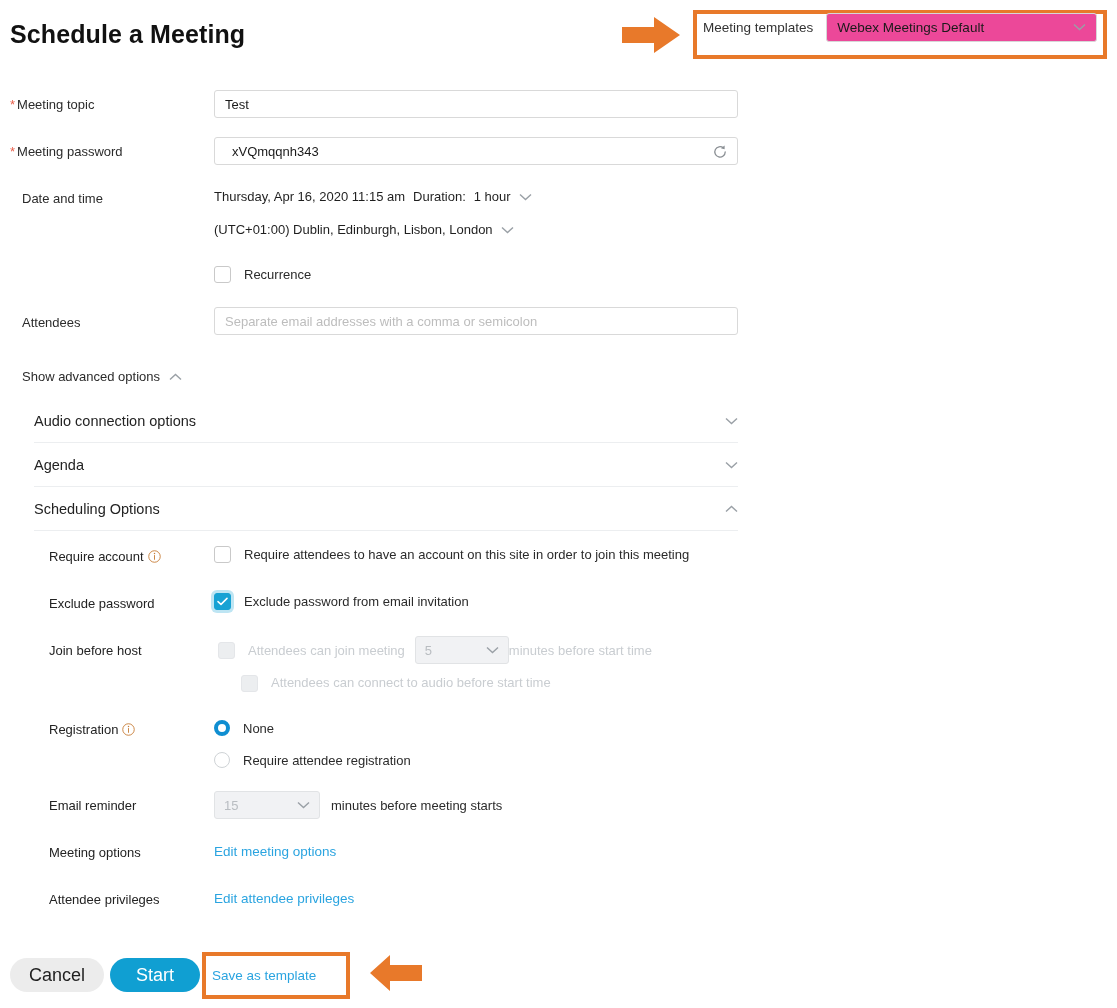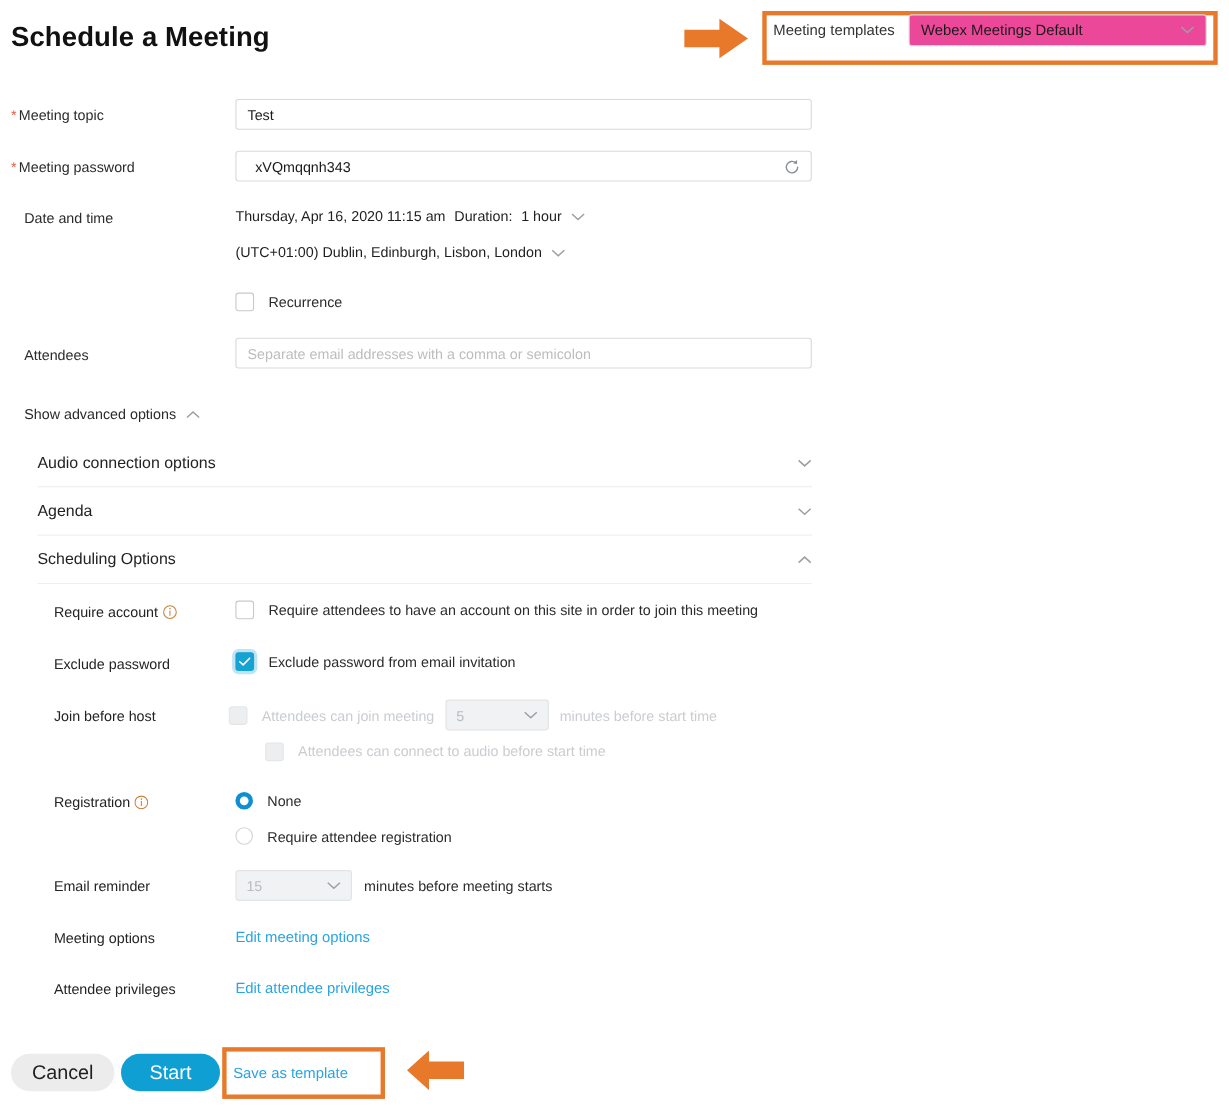--- a/index.html
+++ b/index.html
@@ -246,30 +246,30 @@
 <div class="abs" style="left:214px;top:593px;display:flex;align-items:center;">
   <span class="cbox checked">
     <svg width="11" height="9" viewBox="0 0 11 9">
         <path d="M1 4.6 L4 7.4 L10 1.4" fill="none" stroke="#fff" stroke-width="1.5" stroke-linecap="round" stroke-linejoin="round"></path>
       </svg>
   </span>
   <span class="opt-text" style="margin-left:13px;">Exclude password from email invitation</span>
 </div>
 
 <div class="abs sect-label" style="left:49px;top:643px;">Join before host</div>
-<div class="abs" style="left:208px;top:636px;display:flex;align-items:center;">
+<div class="abs" style="left:218px;top:636px;display:flex;align-items:center;">
   <span class="cbox disabled"></span>
   <span class="opt-text dim" style="margin-left:13px;">Attendees can join meeting</span>
   <span class="sel-sm" style="width:94px;margin-left:10px;">
     <span class="v">5</span>
     <svg class="chev" viewBox="0 0 13 8">
         <path d="M1 1.5 L6.5 6.5 L12 1.5" stroke="#c4c8cc"></path>
       </svg>
   </span>
-  <span class="opt-text dim" style="margin-left:10px;">minutes before start time</span>
+  <span class="opt-text dim" style="">minutes before start time</span>
 </div>
 <div class="abs" style="left:241px;top:675px;display:flex;">
   <span class="cbox disabled"></span>
   <span class="opt-text dim" style="margin-left:13px;">Attendees can connect to audio before start time</span>
 </div>
 
 <div class="abs" style="left:49px;top:722px;display:flex;align-items:center;">
   <span class="sect-label">Registration</span>
   <svg class="info-i" viewBox="0 0 14 14">
     <circle cx="7" cy="7" r="6.2" fill="none" stroke="#c87f3a" stroke-width="1"></circle>

